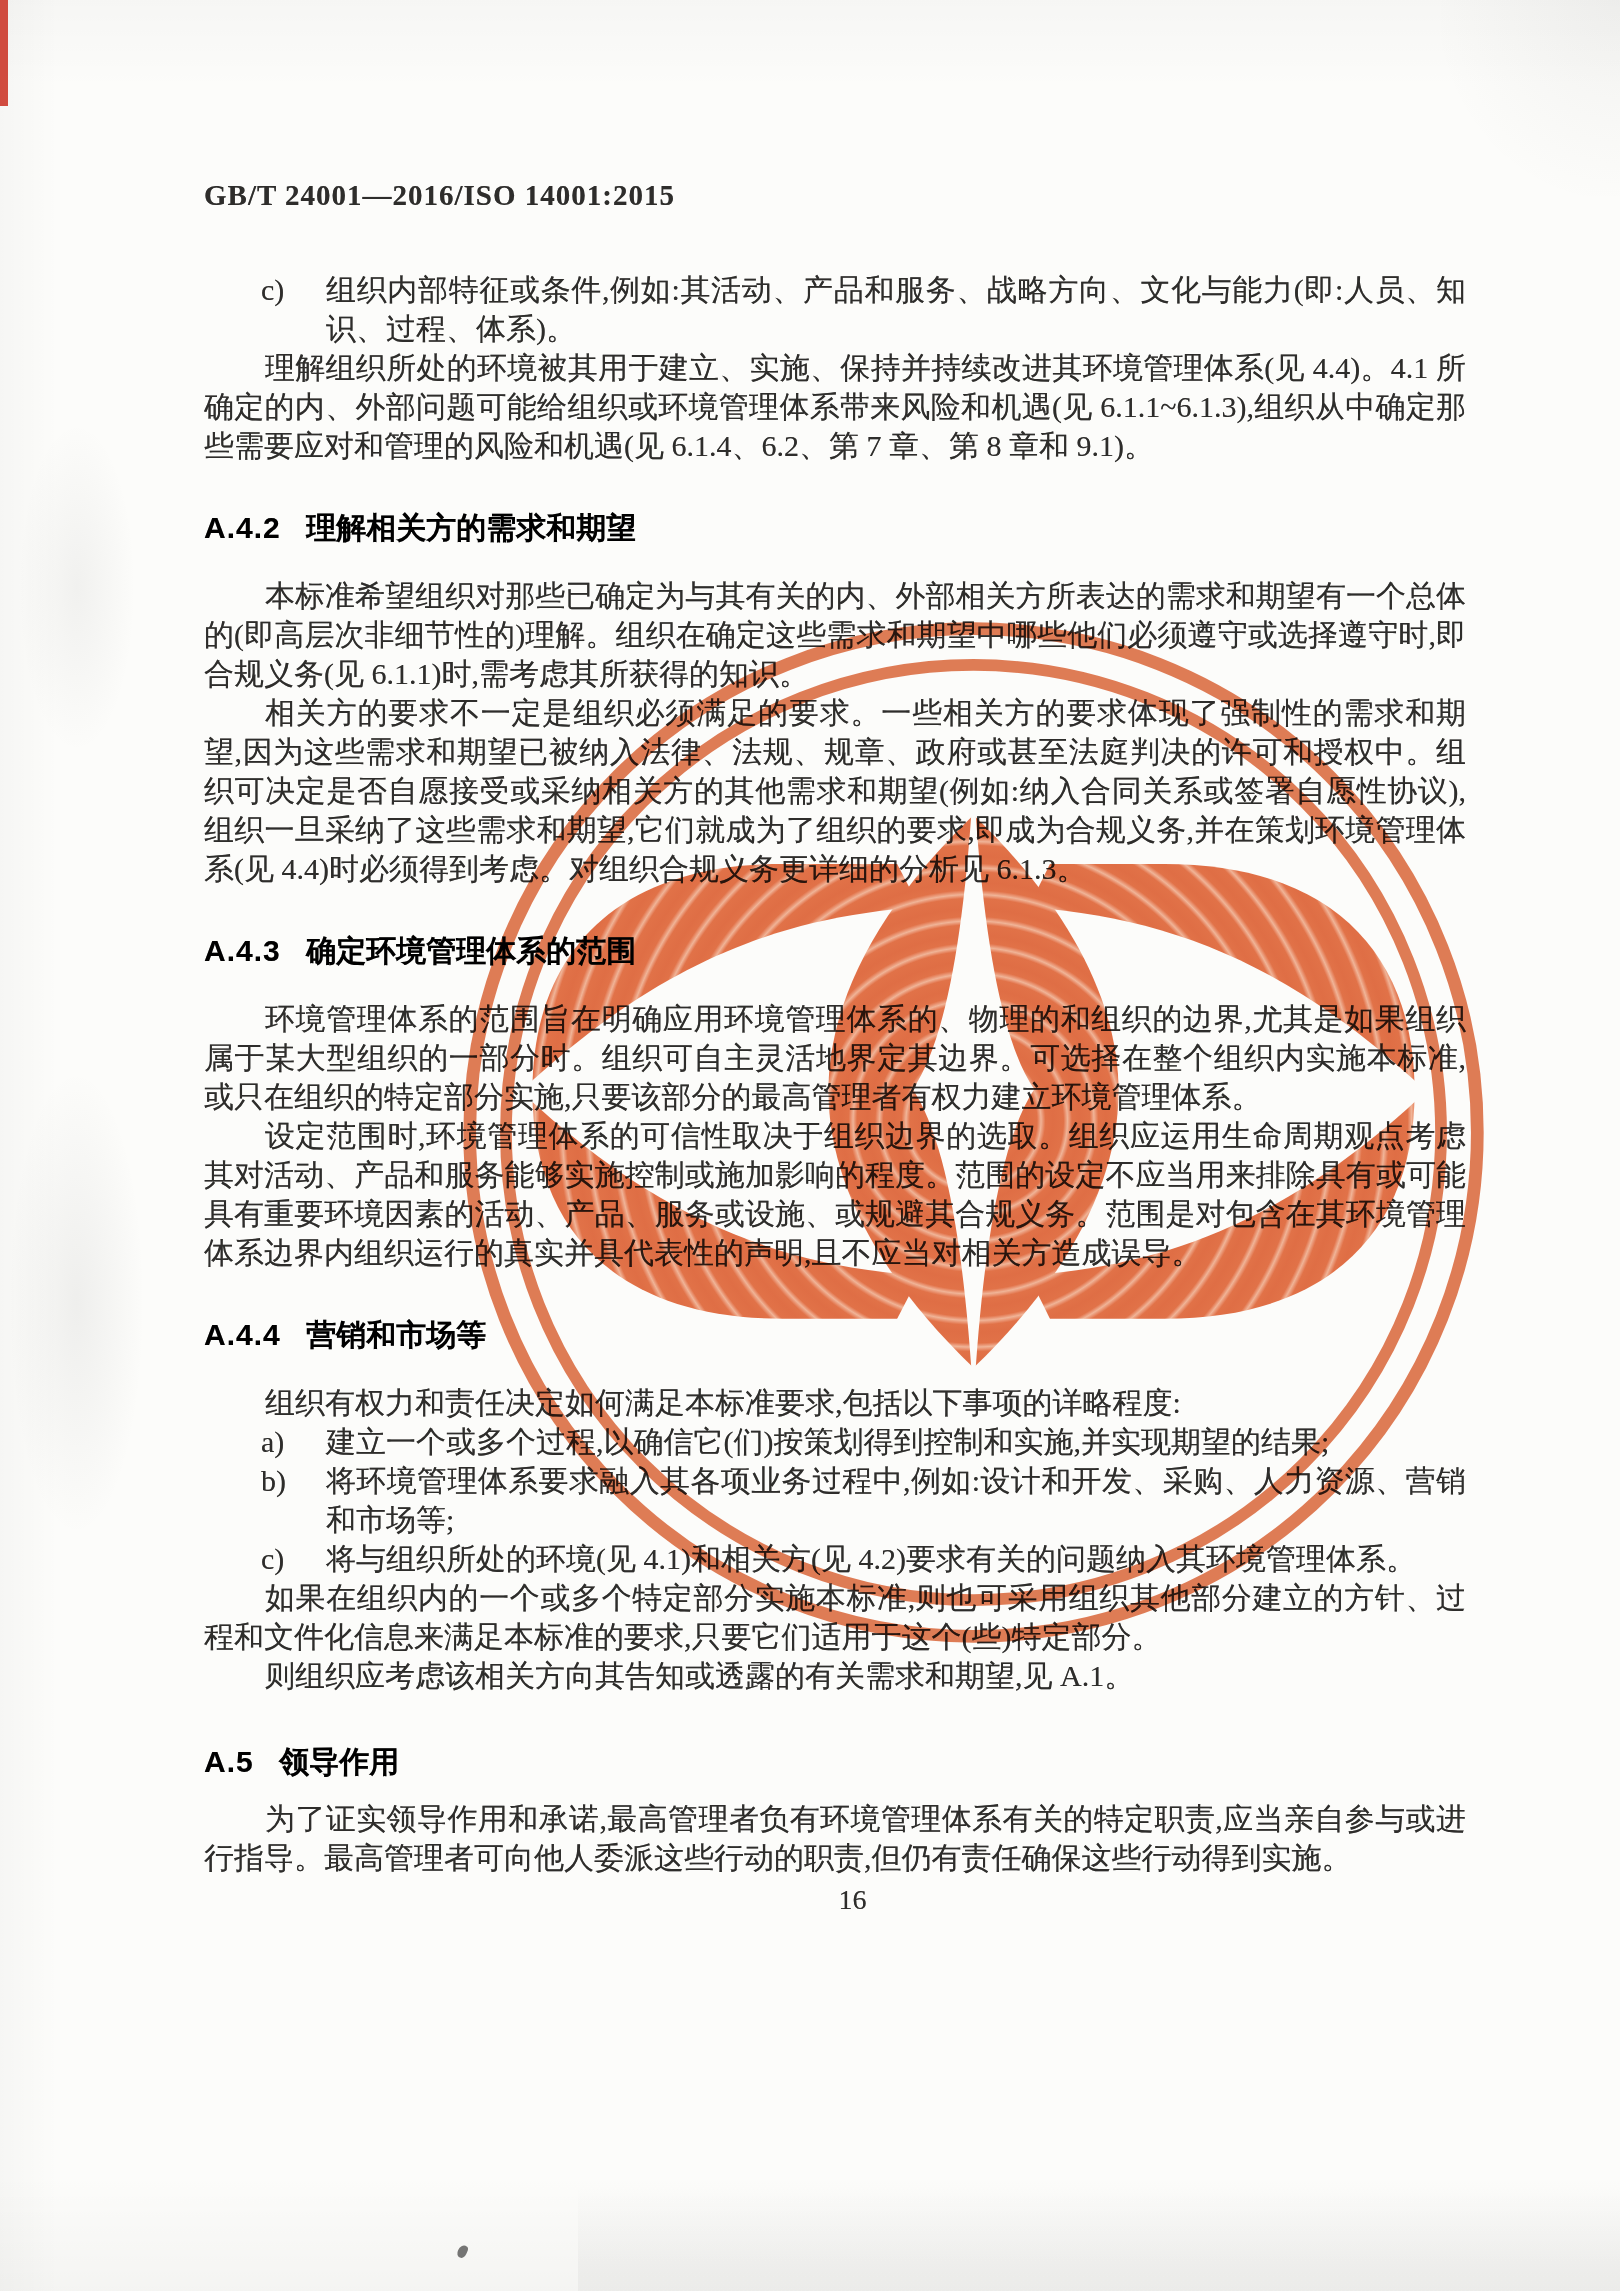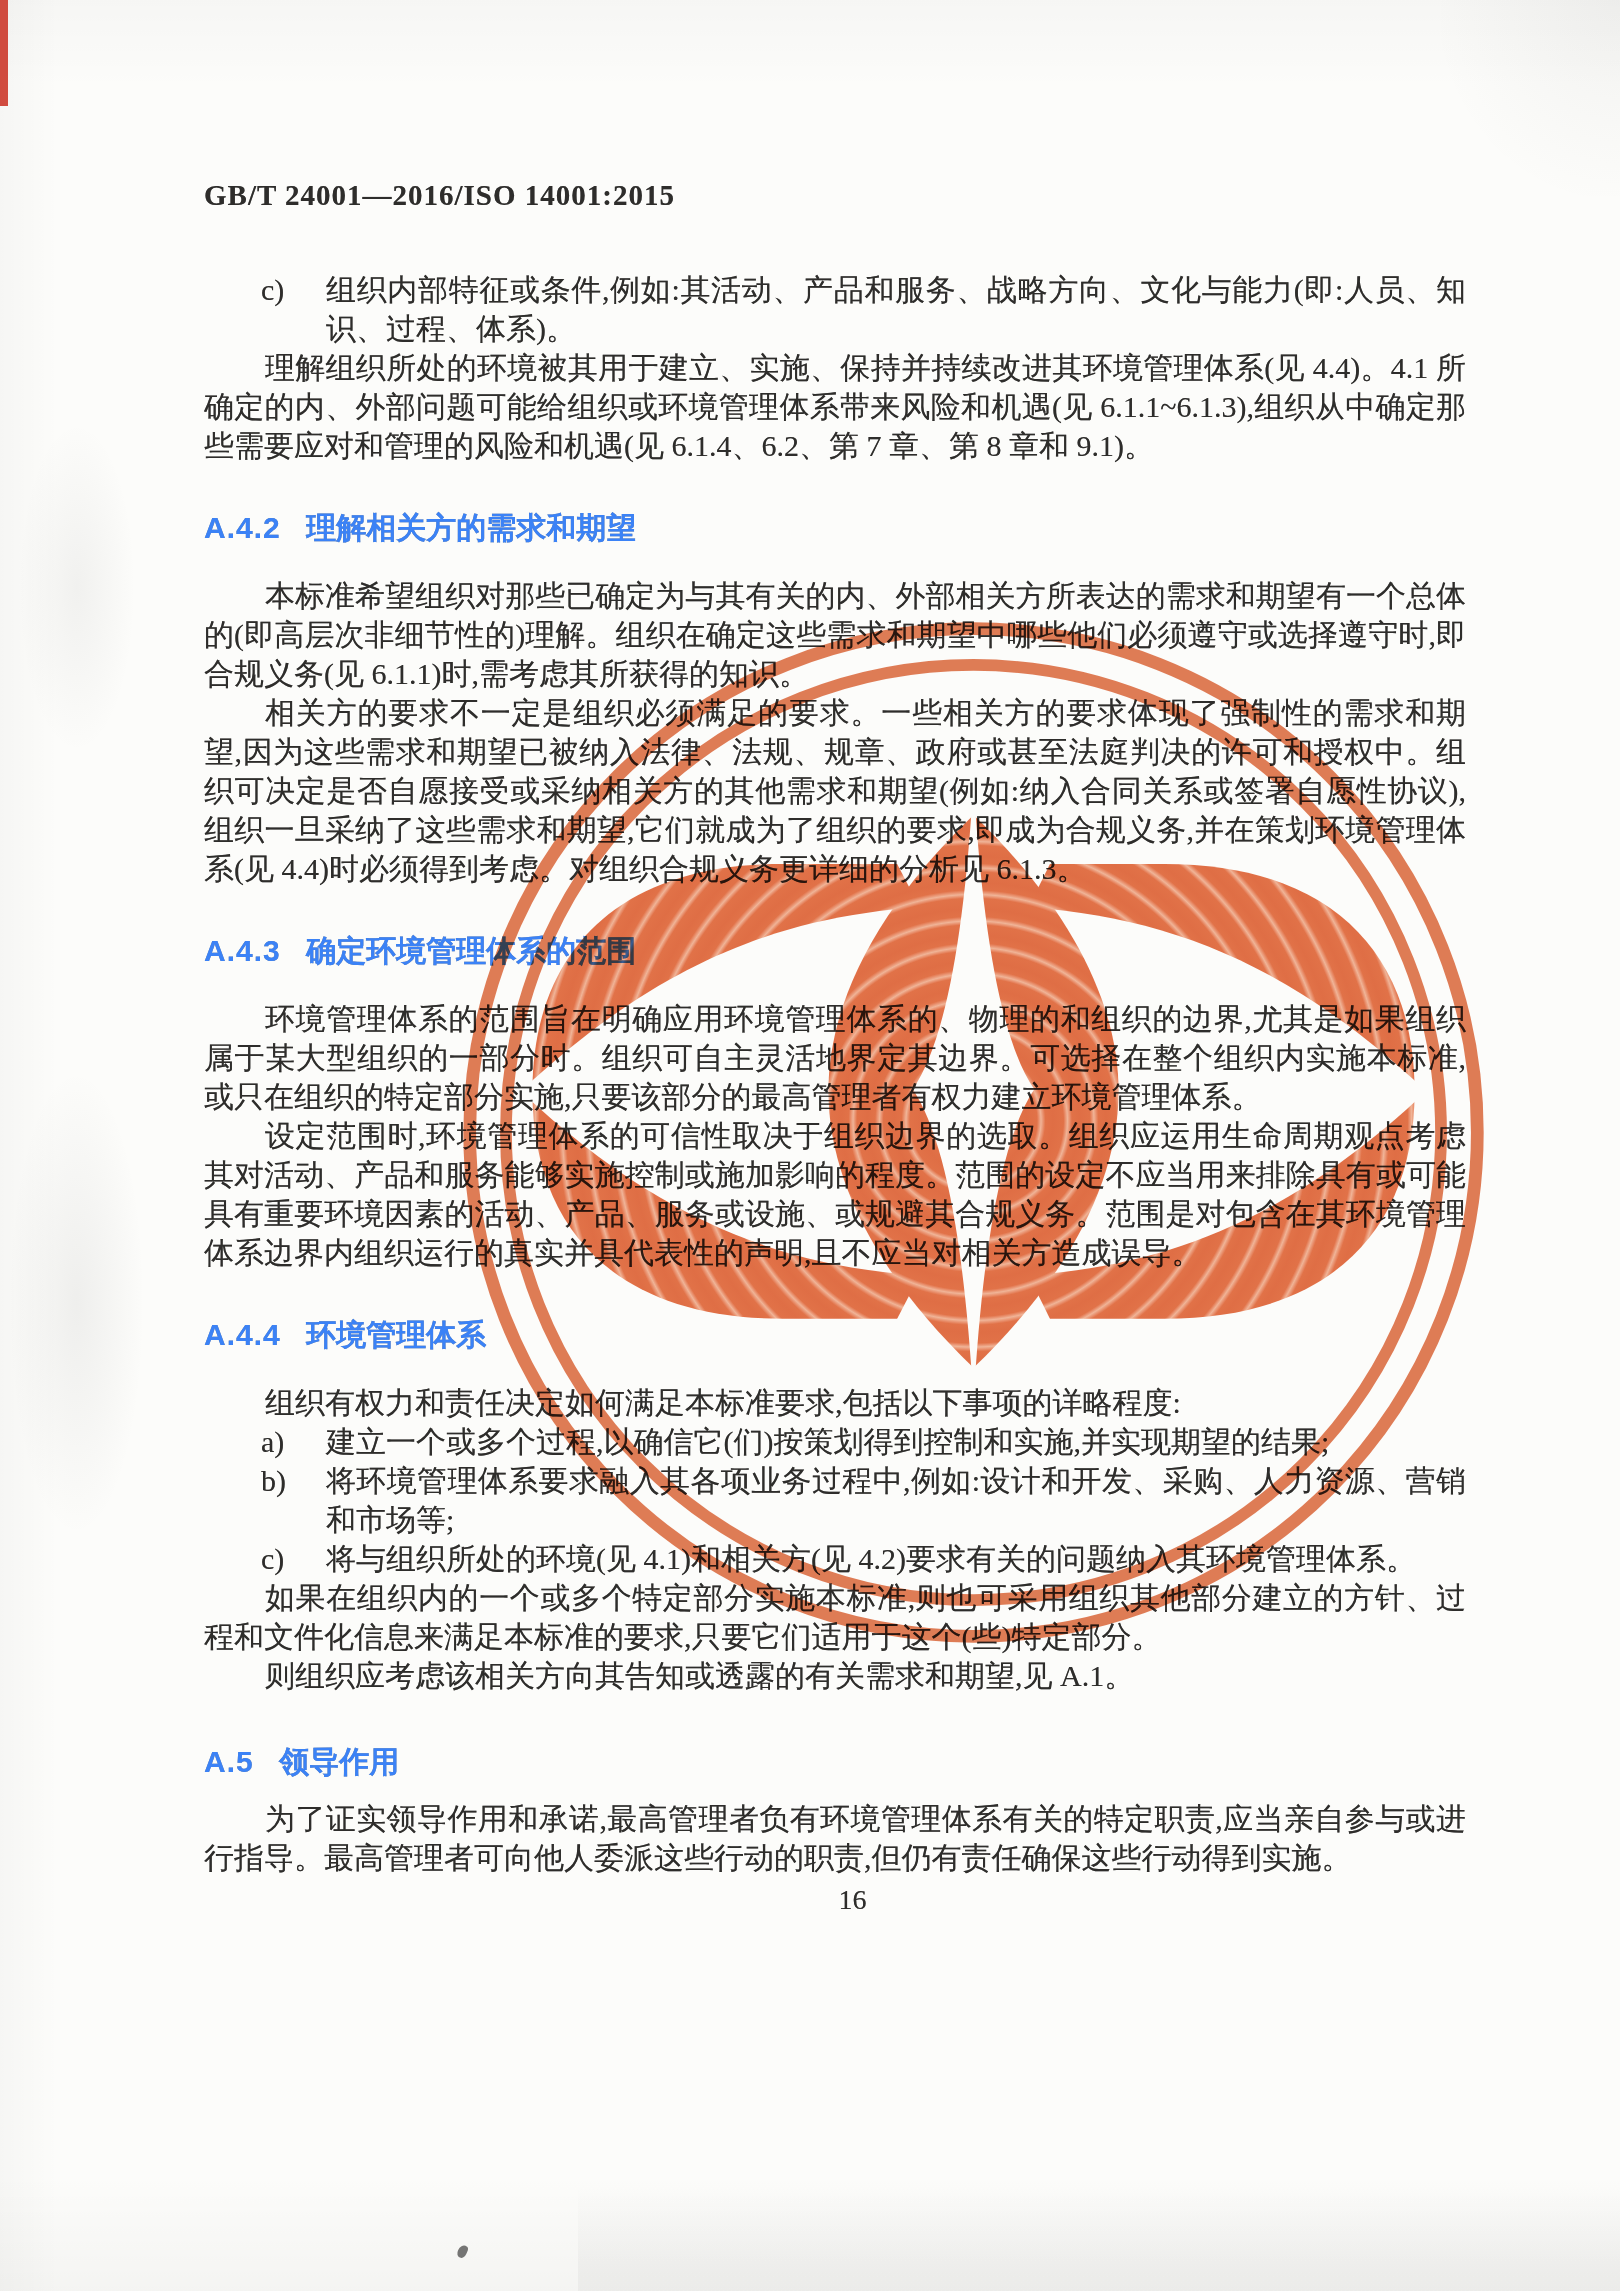--- a/index.html
+++ b/index.html
@@ -33,21 +33,21 @@
     letter-spacing:1px;
     text-align:left;
     margin:0 0 55px 0;
     white-space:nowrap;
   }
   p.para{margin:0;text-indent:61px;}
   .li{position:relative;margin:0;padding-left:122px;}
   .li .li-label{position:absolute;left:57px;top:0;}
   h3.h{
     font-family:"Liberation Sans","DejaVu Sans",sans-serif;
-    font-weight:bold;color:#3b82f6;
+    font-weight:bold;color:#000000;
     font-size:30px;line-height:39px;
     margin:43px 0 29px 0;
     text-align:left;text-indent:0;
   }
   h3.h .hnum{margin-right:25.5px;letter-spacing:1px;}
   h3.h-l2{margin:47px 0 17.6px 0;}
   h3.h-l3{margin:37px 0 29px 0;}
   .page-number{
     margin:3.9px 0 0 0;
     padding-left:35px;
@@ -99,21 +99,21 @@
     <p class="para">相关方的要求不一定是组织必须满足的要求。一些相关方的要求体现了强制性的需求和期望,因为这些需求和期望已被纳入法律、法规、规章、政府或甚至法庭判决的许可和授权中。组织可决定是否自愿接受或采纳相关方的其他需求和期望(例如:纳入合同关系或签署自愿性协议),组织一旦采纳了这些需求和期望,它们就成为了组织的要求,即成为合规义务,并在策划环境管理体系(见 4.4)时必须得到考虑。对组织合规义务更详细的分析见 6.1.3。</p>
 
     <h3 class="h">
       <span class="hnum">A.4.3</span><span>确定环境管理体系的范围</span>
     </h3>
 
     <p class="para">环境管理体系的范围旨在明确应用环境管理体系的、物理的和组织的边界,尤其是如果组织属于某大型组织的一部分时。组织可自主灵活地界定其边界。可选择在整个组织内实施本标准,或只在组织的特定部分实施,只要该部分的最高管理者有权力建立环境管理体系。</p>
     <p class="para">设定范围时,环境管理体系的可信性取决于组织边界的选取。组织应运用生命周期观点考虑其对活动、产品和服务能够实施控制或施加影响的程度。范围的设定不应当用来排除具有或可能具有重要环境因素的活动、产品、服务或设施、或规避其合规义务。范围是对包含在其环境管理体系边界内组织运行的真实并具代表性的声明,且不应当对相关方造成误导。</p>
 
     <h3 class="h">
-      <span class="hnum">A.4.4</span><span>环境管理体系</span>
+      <span class="hnum">A.4.4</span><span>营销和市场等</span>
     </h3>
 
     <p class="para">组织有权力和责任决定如何满足本标准要求,包括以下事项的详略程度:</p>
 
     <div class="li">
       <span class="li-label">a)</span>
       <span>建立一个或多个过程,以确信它(们)按策划得到控制和实施,并实现期望的结果;</span>
     </div>
     <div class="li">
       <span class="li-label">b)</span>

